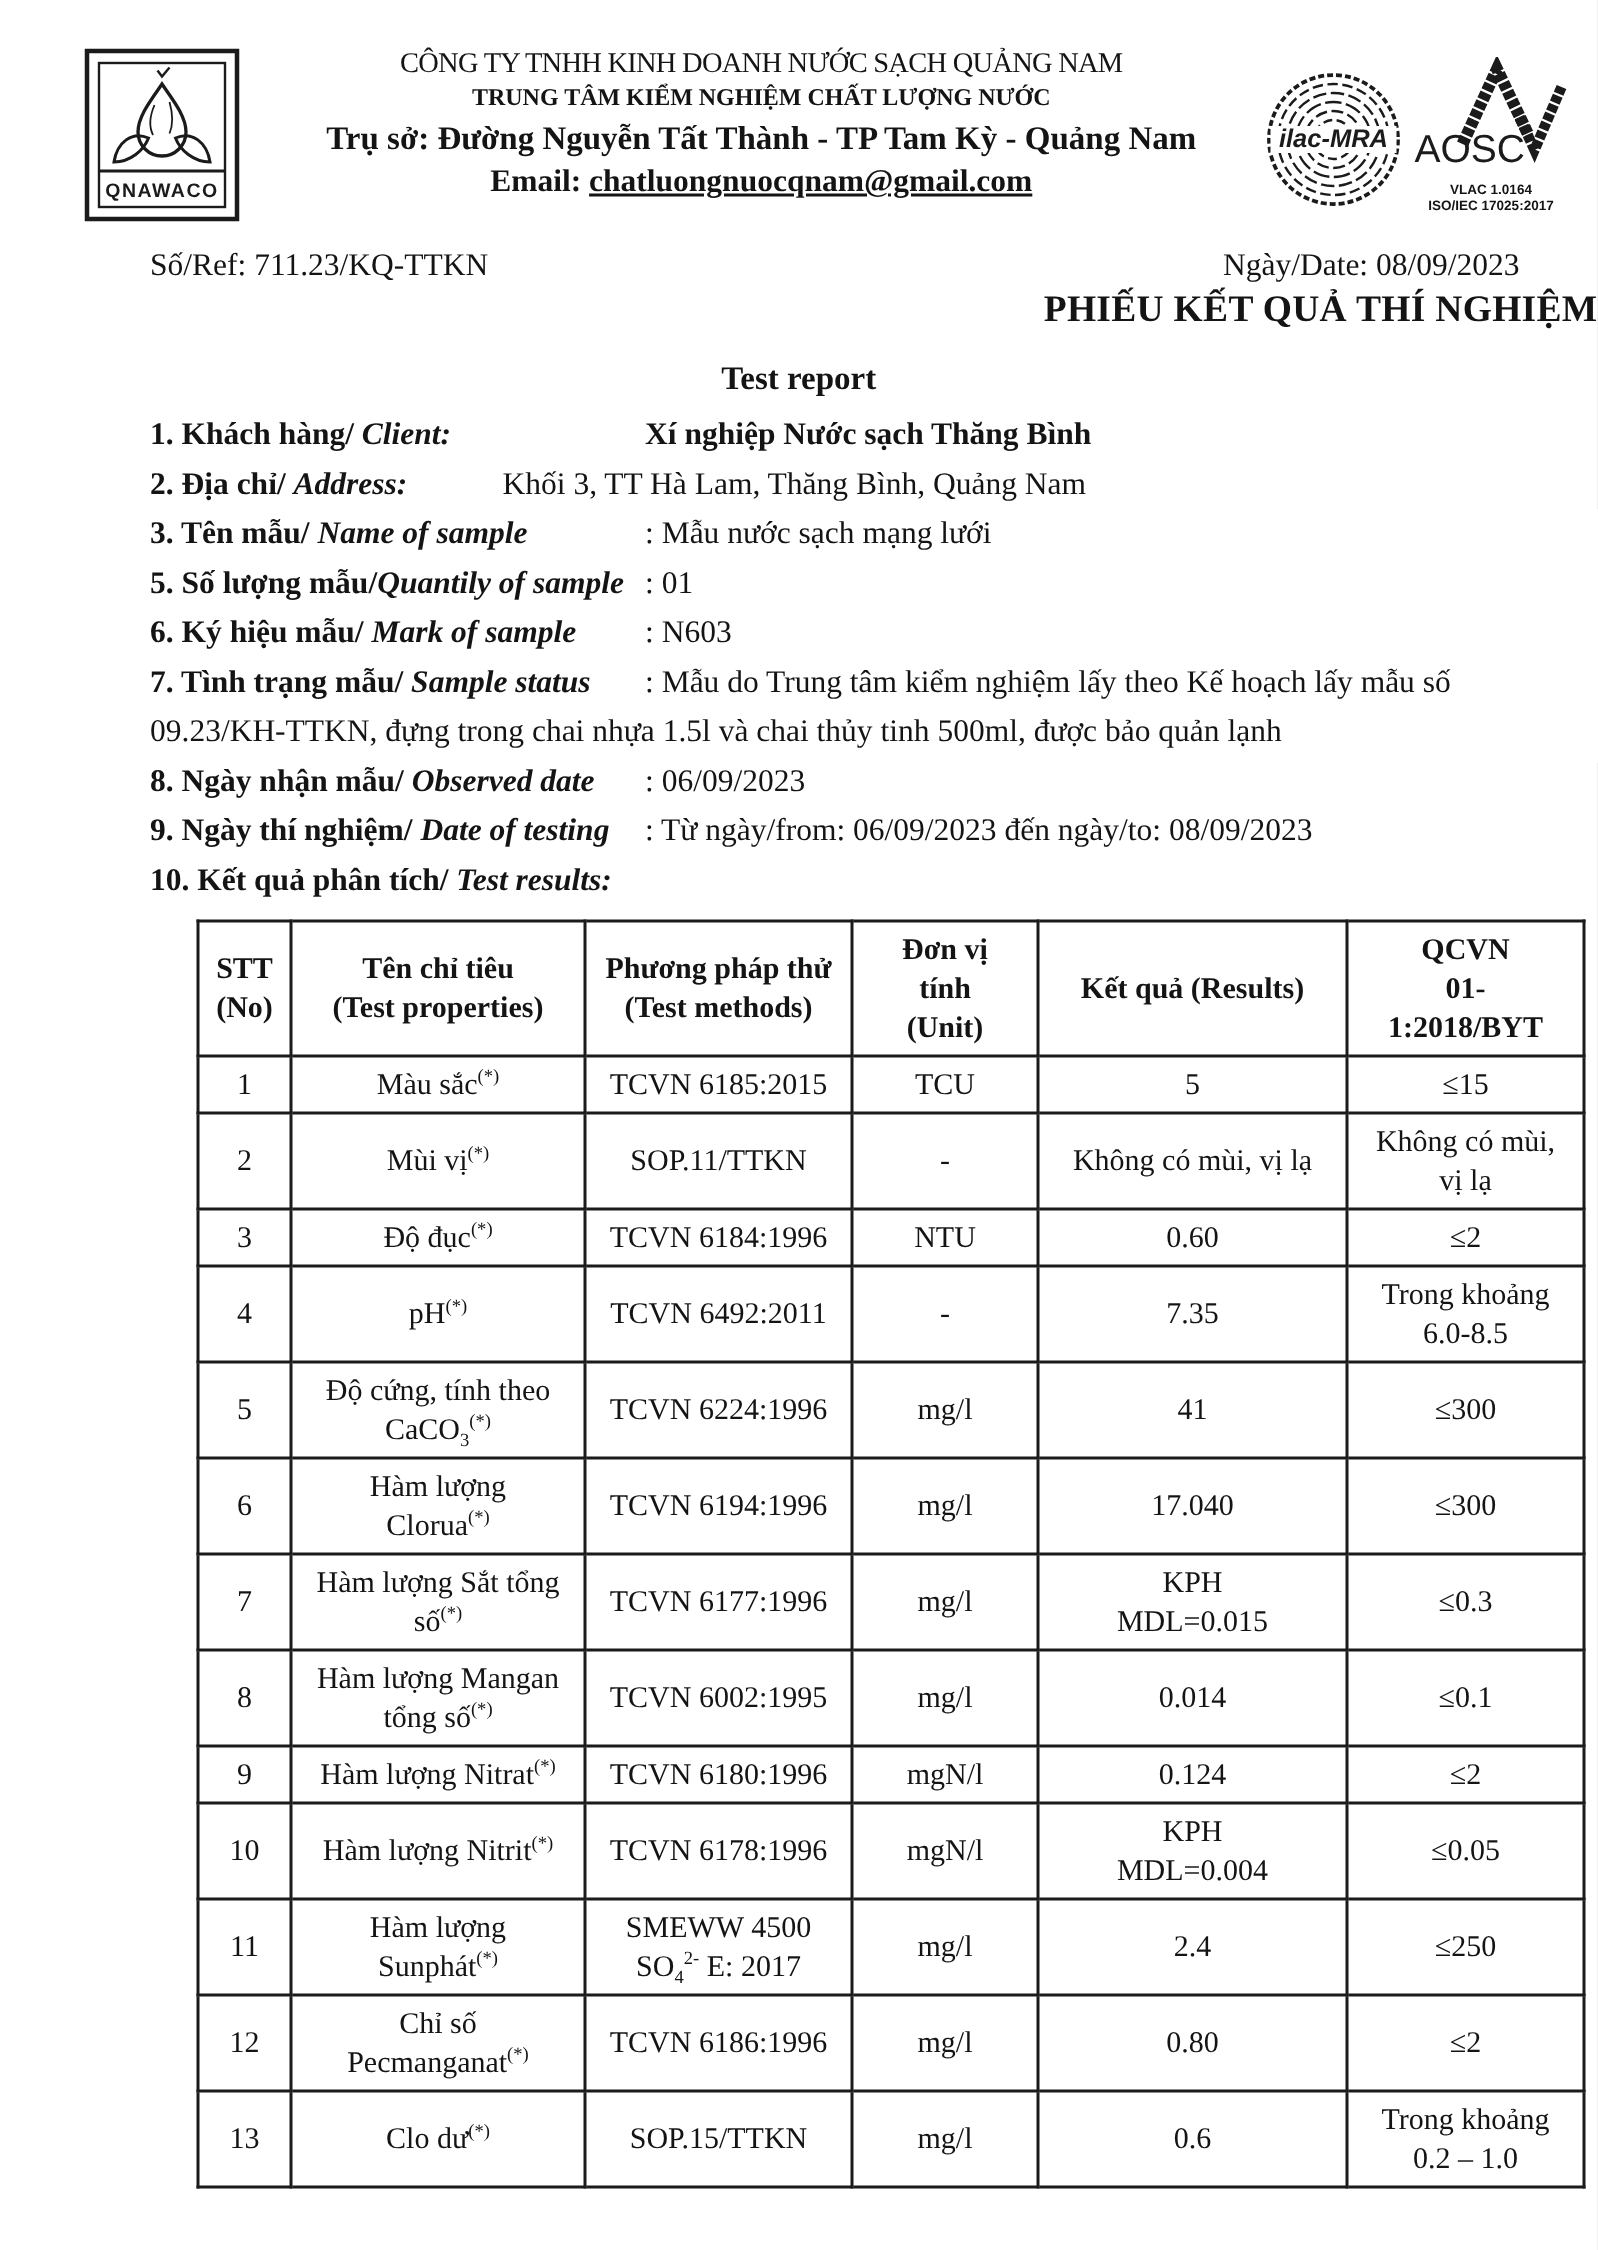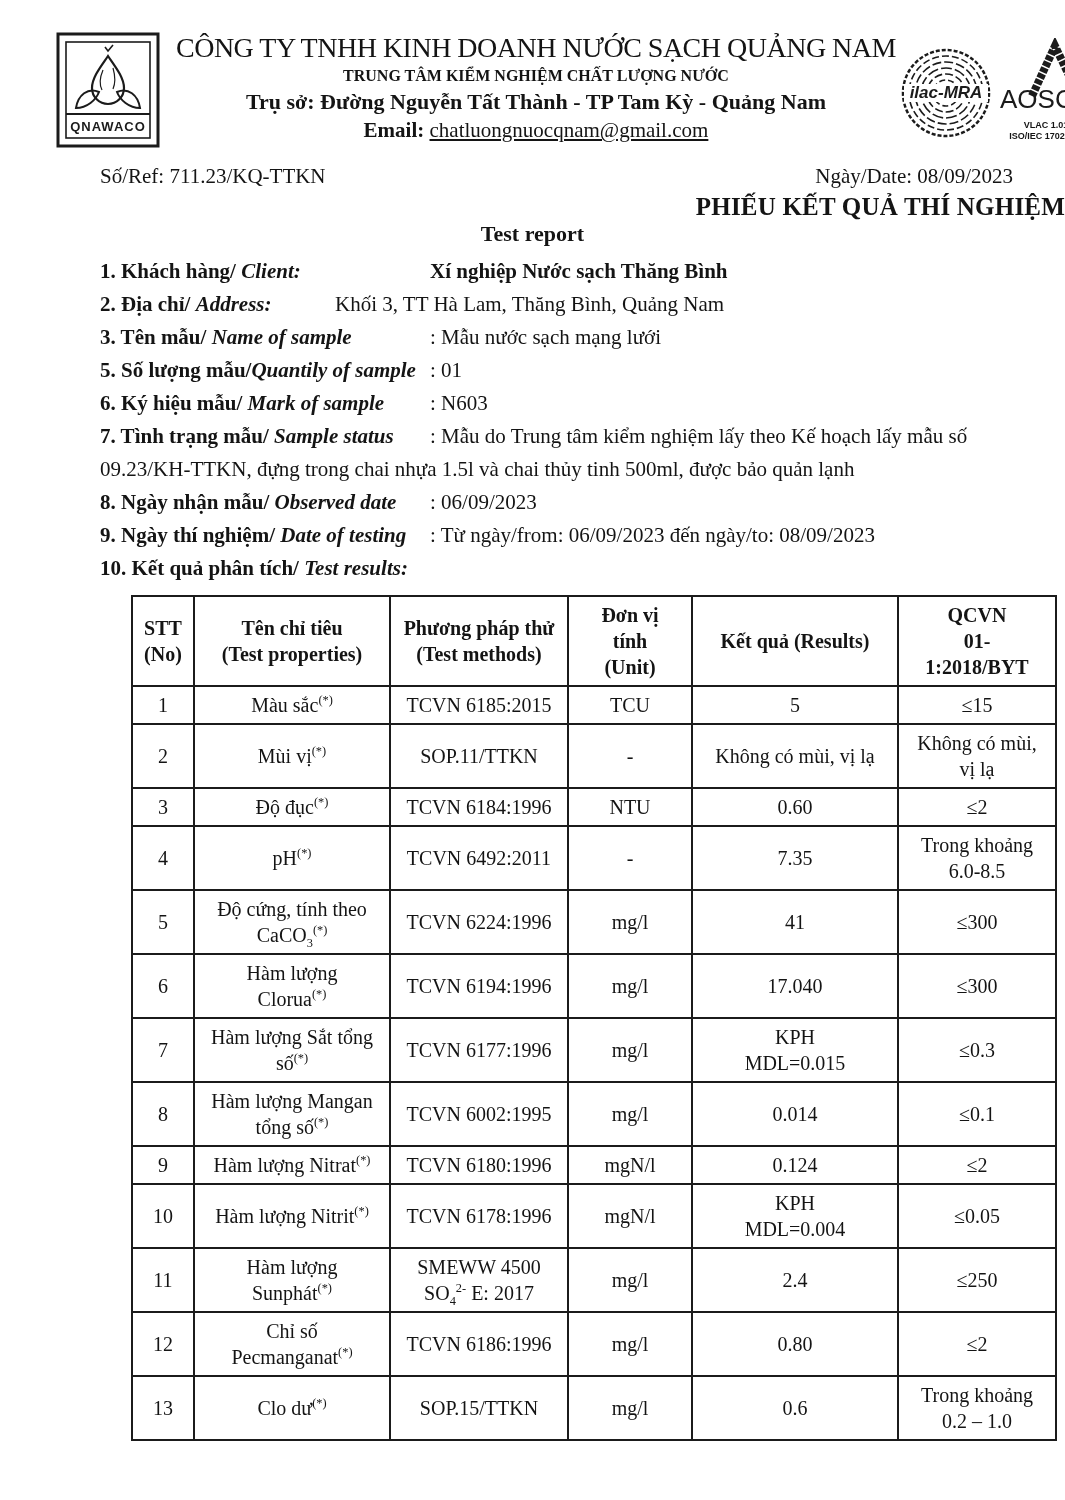--- a/index.html
+++ b/index.html
@@ -6,33 +6,33 @@
   .page{
     width:1065px;height:1500px;background:#ffffff;color:#141414;
     font-family:"Liberation Serif","DejaVu Serif",serif;
     position:relative;box-sizing:border-box;padding-top:24px;overflow:hidden;
     margin:0 auto;
   }
   
   .letterhead{display:flex;align-items:flex-start;padding:8px 18px 0 56px;}
   .logo-left{width:116px;height:116px;flex:0 0 auto;}
   .head-center{flex:1 1 auto;text-align:center;padding:0 4px;}
-  .company{font-size:28px;letter-spacing:-0.5px;font-weight:500;white-space:nowrap;}
+  .company{font-size:19px;letter-spacing:-0.5px;font-weight:500;white-space:nowrap;}
   .center-name{font-size:16px;font-weight:bold;margin-top:3px;}
   .head-addr{font-size:22px;font-weight:bold;margin-top:4px;}
   .head-tel{font-size:22px;font-weight:bold;margin-top:3px;}
   .head-email{font-size:21px;font-weight:bold;margin-top:3px;}
-  .head-email a{color:#141414;text-decoration:underline;font-weight:normal;}
+  .head-email a{color:#141414;text-decoration:underline;font-weight:bold;}
   .logos-right{flex:0 0 auto;display:flex;align-items:flex-end;gap:6px;padding-top:6px;}
   .aosc-block{text-align:center;}
   .aosc-sub{font-size:9px;font-weight:bold;line-height:1.25;font-family:"Liberation Sans","DejaVu Sans",sans-serif;}
   
   .ref-row{display:flex;justify-content:space-between;margin:16px 52px 0 100px;font-size:21px;}
   .doc-title{text-align:right;font-size:25px;font-weight:bold;margin-top:4px;letter-spacing:0.2px;}
-  .doc-subtitle{text-align:center;font-size:22px;font-weight:bold;margin-top:0;}
+  .doc-subtitle{text-align:center;font-size:22px;font-weight:bold;margin-top:18px;}
   
   .info{margin:8px 40px 0 100px;font-size:21px;}
   .info-item{line-height:33px;}
   .ilabel{display:inline-block;min-width:330px;font-weight:bold;}
   .ilabel.short{min-width:235px;}
   .ilabel.auto{min-width:0;}
   .ilabel i{font-weight:bold;text-align:right;}
   .ival{font-weight:normal;}
   .ival.vbold{font-weight:bold;}
   

